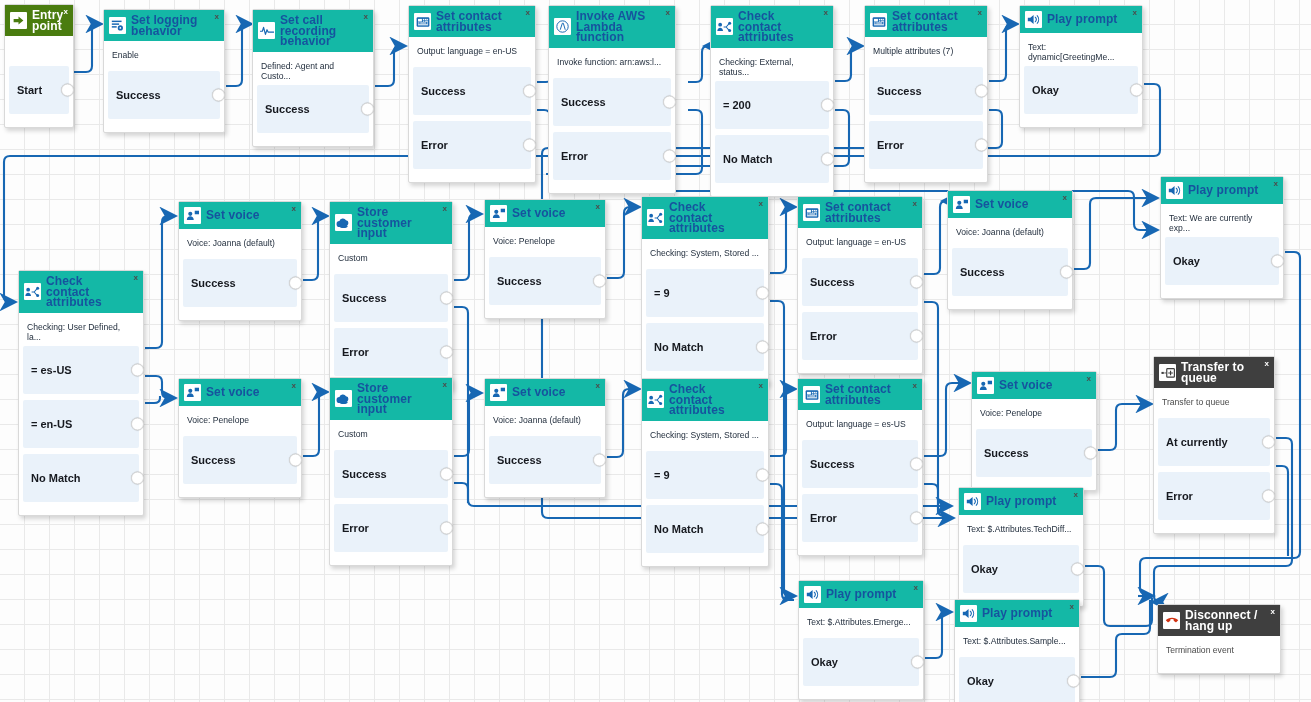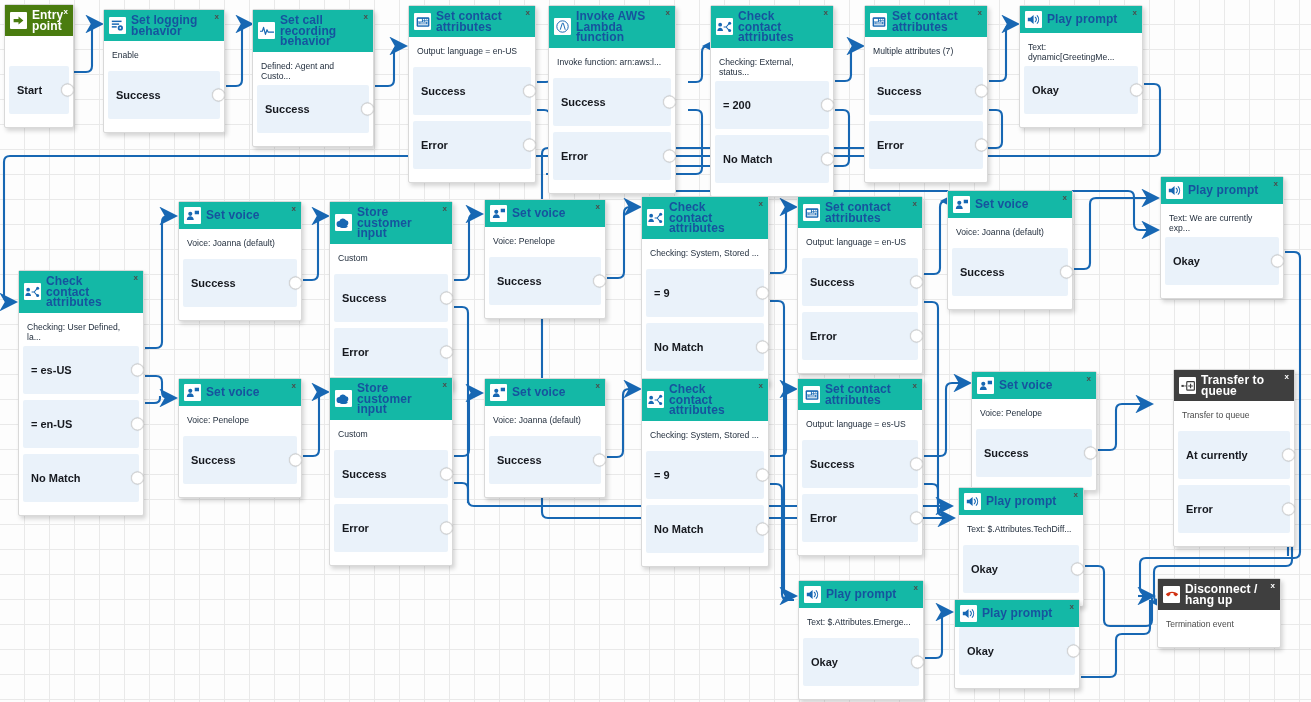--- a/index.html
+++ b/index.html
@@ -585,21 +585,21 @@
             </svg>
           </span>
           <span class="ttl">Set voice</span>
           <span class="close">x</span>
         </div>
         <div class="body">Voice: Penelope</div>
         <div class="ports">
           <div class="port"><span>Success</span><span class="dot"></span></div>
         </div>
       </div>
-      <div class="node dark" style="left: 1153px; top: 369px; width: 122px; margin-left: 20px;">
+      <div class="node dark" style="left: 1153px; top: 356px; width: 122px;">
         <div class="hdr">
           <span class="ico">
             <svg width="14" height="12" viewBox="0 0 18 14">
               <rect x="0.6" y="5.6" width="3" height="2.6" fill="#3f3f3f"></rect>
               <rect x="4.2" y="6.4" width="3" height="1.1" fill="#3f3f3f"></rect>
               <rect x="7.4" y="1.4" width="9.8" height="11" rx="1" fill="none" stroke="#3f3f3f" stroke-width="1.5"></rect>
               <path d="M12.3 4v6M9.3 7h6" stroke="#3f3f3f" stroke-width="1.5"></path>
             </svg>
           </span>
           <span class="ttl">Transfer to queue</span>
@@ -620,21 +620,21 @@
             </svg>
           </span>
           <span class="ttl">Play prompt</span>
           <span class="close">x</span>
         </div>
         <div class="body">Text: $.Attributes.TechDiff...</div>
         <div class="ports">
           <div class="port"><span>Okay</span><span class="dot"></span></div>
         </div>
       </div>
-      <div class="node dark" style="left: 1157px; top: 578px; width: 124px;">
+      <div class="node dark" style="left: 1157px; top: 604px; width: 124px;">
         <div class="hdr">
           <span class="ico">
             <svg width="14" height="13" viewBox="0 0 18 14">
               <path d="M9 3.6c-3.4 0-6.3 1.2-8 3l2.3 2.2a1.1 1.1 0 001.4.1l1.8-1.3a1 1 0 00.4-.8V5.4A11.6 11.6 0 019 5.1a11.6 11.6 0 012.1.3v1.4a1 1 0 00.4.8l1.8 1.3a1.1 1.1 0 001.4-.1L17 6.6c-1.7-1.8-4.6-3-8-3z" fill="#d13212"></path>
             </svg>
           </span>
           <span class="ttl">Disconnect / hang up</span>
           <span class="close">x</span>
         </div>
         <div class="body">Termination event</div>
@@ -660,18 +660,19 @@
         <div class="hdr">
           <span class="ico">
             <svg width="14" height="13" viewBox="0 0 17 14">
               <path d="M1 5h3l4-3.4v10.8L4 9H1z" fill="#1767b3"></path>
               <path d="M10 4.2a4 4 0 010 5.6M12.4 2.4a7 7 0 010 9.2" stroke="#1767b3" stroke-width="1.3" fill="none" stroke-linecap="round"></path>
             </svg>
           </span>
           <span class="ttl">Play prompt</span>
           <span class="close">x</span>
         </div>
+        <div class="body">Text: $.Attributes.Sample...</div>
         <div class="ports">
           <div class="port"><span>Okay</span><span class="dot"></span></div>
         </div>
       </div>
     </div>
 </div>
 
 </body></html>

